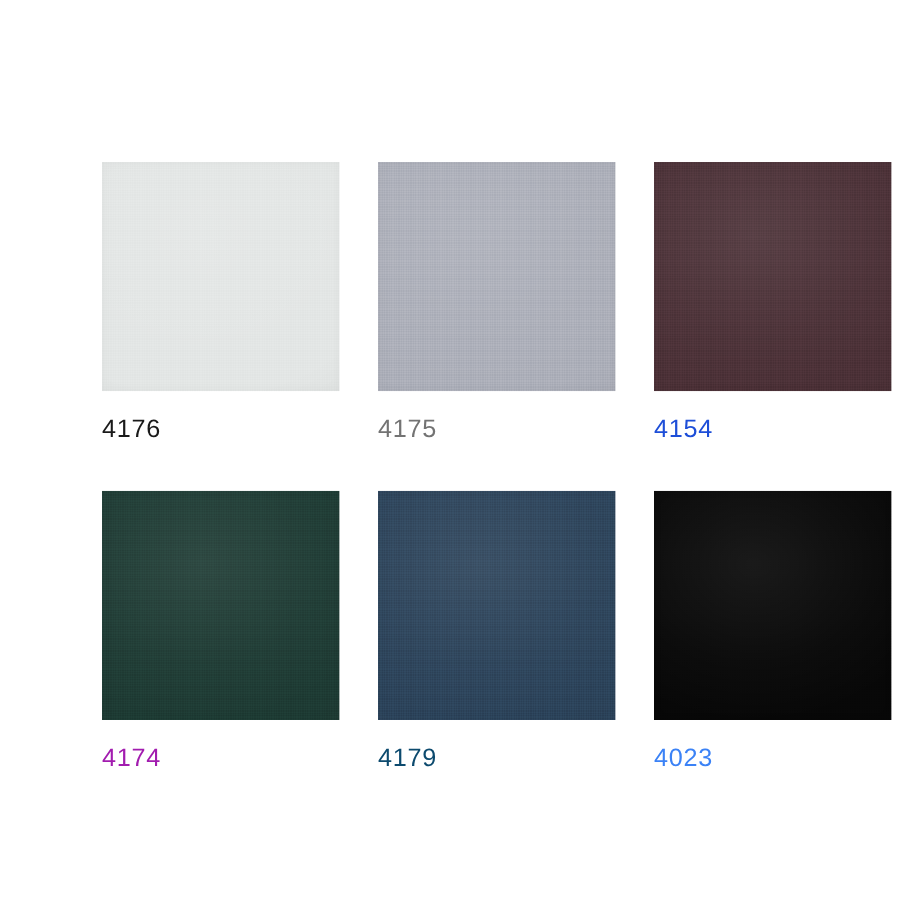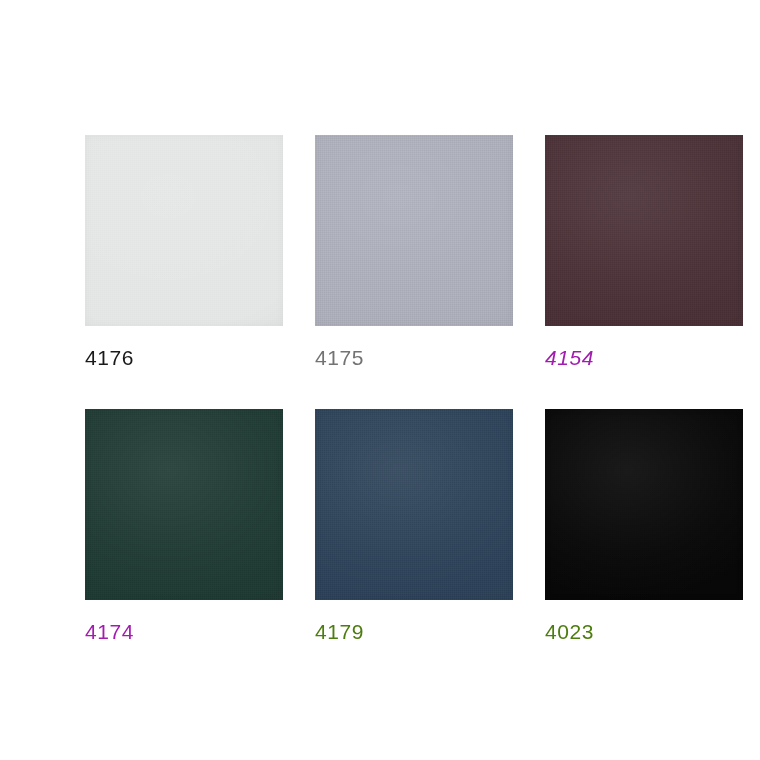--- a/index.html
+++ b/index.html
@@ -128,47 +128,47 @@
       <div class="chip-label" style="color: #737373;">4175</div>
     </div>
 
     <div class="swatch-cell">
       <div class="chip-wrap">
         <div class="chip" style="background-color: rgb(74, 48, 54);"></div>
         <div class="chip-weave"></div>
         <div class="chip-sheen"></div>
         <div class="chip-edge"></div>
       </div>
-      <div class="chip-label" style="color: #a21caf; font-style: italic;">4154</div>
+      <div class="chip-label" style="color: #1d4ed8;">4154</div>
     </div>
 
     <div class="swatch-cell">
       <div class="chip-wrap">
         <div class="chip" style="background-color: rgb(29, 58, 51);"></div>
         <div class="chip-weave"></div>
         <div class="chip-sheen"></div>
         <div class="chip-edge"></div>
       </div>
       <div class="chip-label" style="color: #a21caf;">4174</div>
     </div>
 
     <div class="swatch-cell">
       <div class="chip-wrap">
         <div class="chip" style="background-color: rgb(43, 66, 89);"></div>
         <div class="chip-weave"></div>
         <div class="chip-sheen"></div>
         <div class="chip-edge"></div>
       </div>
-      <div class="chip-label" style="color: #4d7c0f;">4179</div>
+      <div class="chip-label" style="color: #0c4a6e;">4179</div>
     </div>
 
     <div class="swatch-cell">
       <div class="chip-wrap">
         <div class="chip" style="background-color: rgb(7, 7, 7);"></div>
         <div class="chip-weave"></div>
         <div class="chip-sheen"></div>
         <div class="chip-edge"></div>
       </div>
-      <div class="chip-label" style="color: #4d7c0f;">4023</div>
+      <div class="chip-label" style="color: #3b82f6;">4023</div>
     </div>
 
   </div>
 </div>
 
 </body></html>

